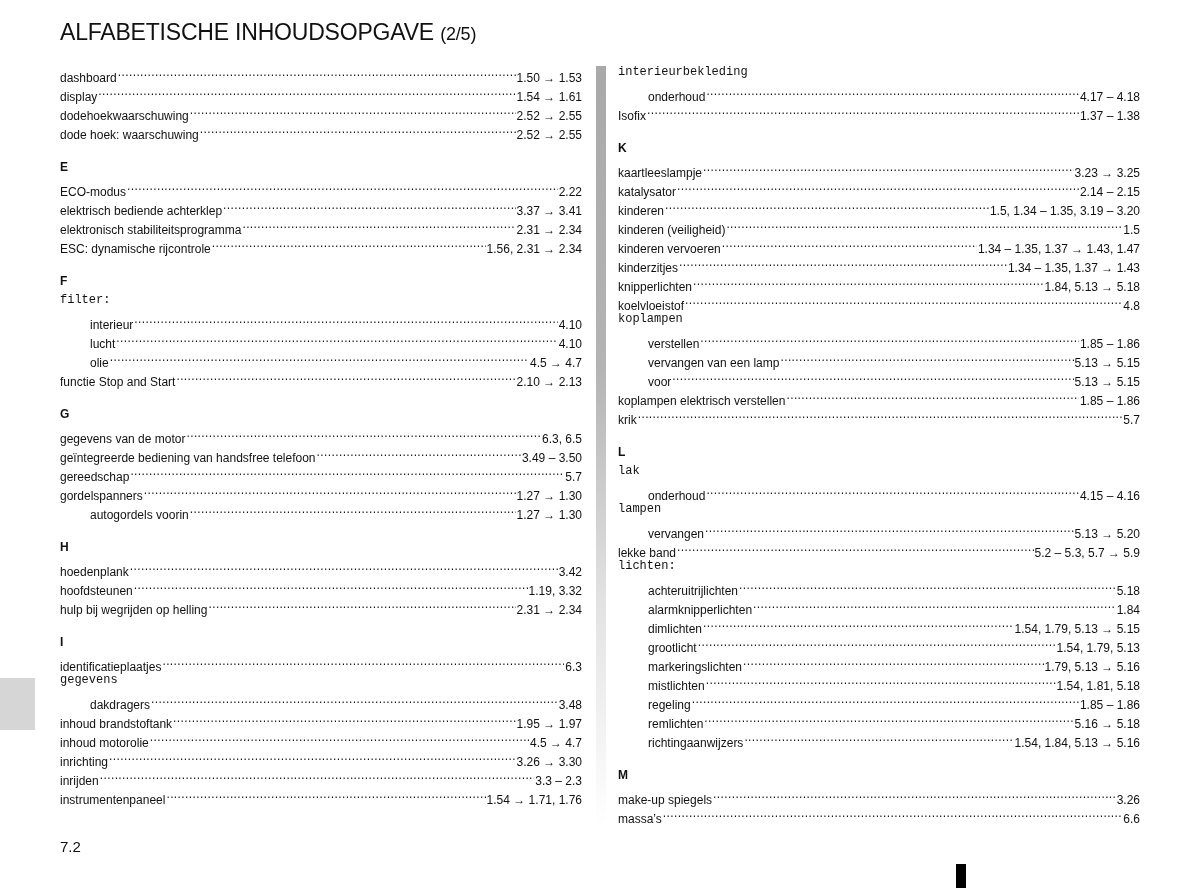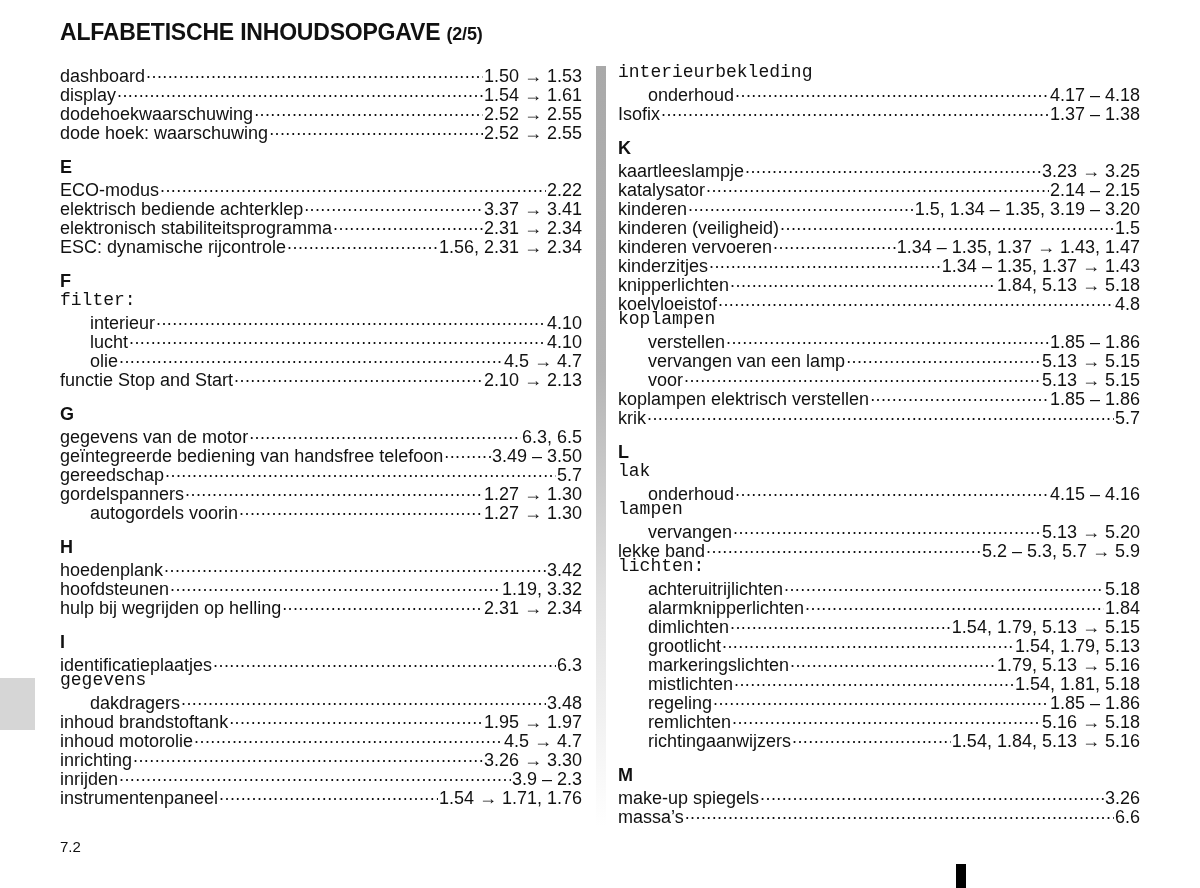--- a/index.html
+++ b/index.html
@@ -3,24 +3,24 @@
   <meta charset="utf-8">
   <style>
     html, body { margin: 0; padding: 0; }
     body {
       width: 1200px; height: 888px; position: relative; overflow: hidden;
       background: #ffffff; color: #111111;
       font-family: "Liberation Sans", sans-serif;
     }
     .title {
       position: absolute; left: 60px; top: 19px;
-      font-size: 23px; font-weight: bold; letter-spacing: -0.2px; white-space: nowrap; text-align: center;
+      font-size: 23px; font-weight: normal; letter-spacing: -0.2px; white-space: nowrap; text-align: center;
     }
     .title .sub { font-size: 18px; }
-    .col { position: absolute; top: 63px; font-size: 18px; line-height: 19px; }
+    .col { position: absolute; top: 63px; font-size: 12px; line-height: 19px; }
     .col-left { left: 60px; width: 522px; }
     .col-right { left: 618px; width: 522px; }
     .row { display: flex; align-items: baseline; height: 19px; white-space: nowrap; }
     .row.indent { padding-left: 30px; }
     .row .label { flex: 0 0 auto; }
     .row .dots {
       flex: 1 1 auto; overflow: hidden; min-width: 4px;
       margin: 0 1px; position: relative; height: 19px;
     }
     .row .dots::after {
@@ -186,21 +186,21 @@
       <span class="pages">4.5 → 4.7</span>
     </div>
   <div class="row">
       <span class="label">inrichting</span>
       <span class="dots"></span>
       <span class="pages">3.26 → 3.30</span>
     </div>
   <div class="row">
       <span class="label">inrijden</span>
       <span class="dots"></span>
-      <span class="pages">3.9 – 2.3</span>
+      <span class="pages">3.3 – 2.3</span>
     </div>
   <div class="row">
       <span class="label">instrumentenpaneel</span>
       <span class="dots"></span>
       <span class="pages">1.54 → 1.71, 1.76</span>
     </div>
 </div>
 
 <div class="col col-right">
   <div class="heading-only">interieurbekleding</div>

